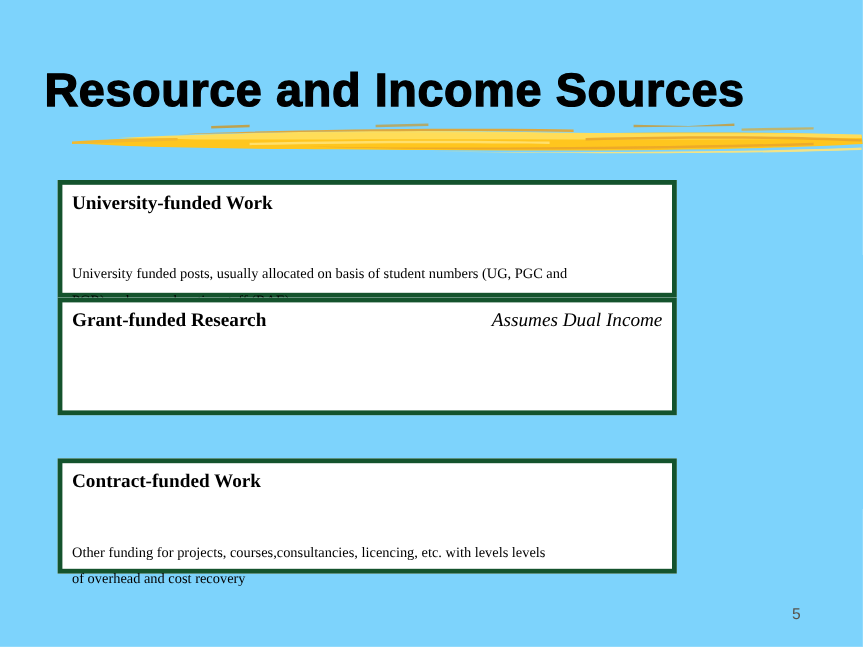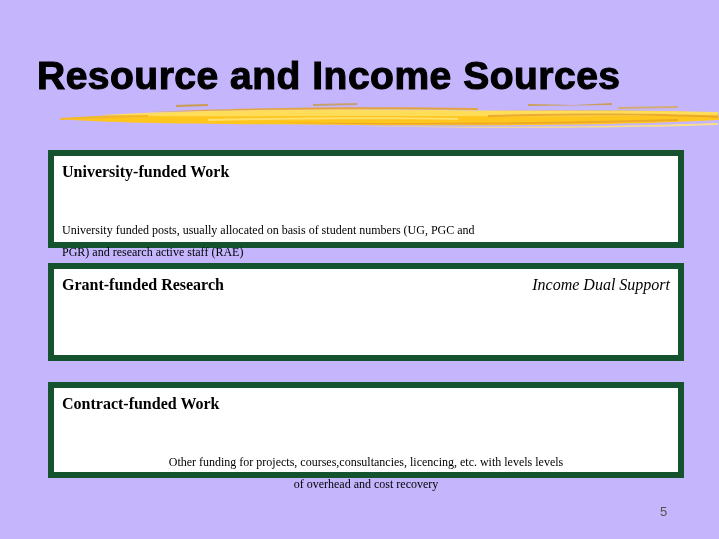--- a/index.html
+++ b/index.html
@@ -2,40 +2,40 @@
 <html><head>
 <meta charset="utf-8">
 <style>
   html, body { margin: 0; padding: 0; }
   body {
     width: 719px; height: 539px;
     background: #ffffff;
     font-family: "Liberation Serif", serif;
     position: relative; overflow: hidden;
   }
-  .slide { position: absolute; inset: 0; width: 719px; height: 539px; background: #c4b5fd; }
+  .slide { position: absolute; inset: 0; width: 719px; height: 539px; background: #7dd3fc; }
 
   .title {
     position: absolute; left: 37px; top: 56px;
     font-family: "Liberation Sans", sans-serif;
     font-weight: bold; font-size: 39px; line-height: 1;
     color: #000000; letter-spacing: 0.5px; white-space: nowrap;
     -webkit-text-stroke: 1.1px #000000;
   }
 
   .swoosh { position: absolute; left: 58px; top: 95px; width: 661px; height: 36px; }
 
   .box {
-    position: absolute; left: 48px; width: 636px;
-    border: 6px solid #14532d; box-sizing: border-box;
+    position: absolute; left: 48px; width: 516px;
+    border: 4px solid #14532d; box-sizing: border-box;
     background: #ffffff; padding: 6px 8px 0 8px;
   }
   .box-1 { top: 150px; height: 98px; }
-  .box-2 { top: 263px; height: 98px; }
-  .box-3 { top: 382px; height: 96px; text-align: center; }
+  .box-2 { top: 248px; height: 98px; }
+  .box-3 { top: 382px; height: 96px; }
 
   .box-heading-row { display: flex; justify-content: space-between; align-items: baseline; }
   .box-heading { font-weight: bold; font-size: 16px; line-height: 20px; color: #000; white-space: nowrap; }
   .box-note { font-style: italic; font-weight: normal; font-size: 16px; line-height: 20px; color: #000; white-space: nowrap; }
   .box-body {
     margin-top: 37px; font-size: 12px; line-height: 22px; color: #000;
     white-space: pre; overflow: visible;
   }
 
   .page-number {
@@ -70,21 +70,21 @@
     <div class="box-heading-row">
       <span class="box-heading">University-funded Work</span>
     </div>
     <div class="box-body">University funded posts, usually allocated on basis of student numbers (UG, PGC and
 PGR) and research active staff (RAE)</div>
   </div>
 
   <div class="box box-2">
     <div class="box-heading-row">
       <span class="box-heading">Grant-funded Research</span>
-      <span class="box-note">Income Dual Support</span>
+      <span class="box-note">Assumes Dual Income</span>
     </div>
   </div>
 
   <div class="box box-3">
     <div class="box-heading-row">
       <span class="box-heading">Contract-funded Work</span>
     </div>
     <div class="box-body">Other funding for projects, courses,consultancies, licencing, etc. with levels levels
 of overhead and cost recovery</div>
   </div>

